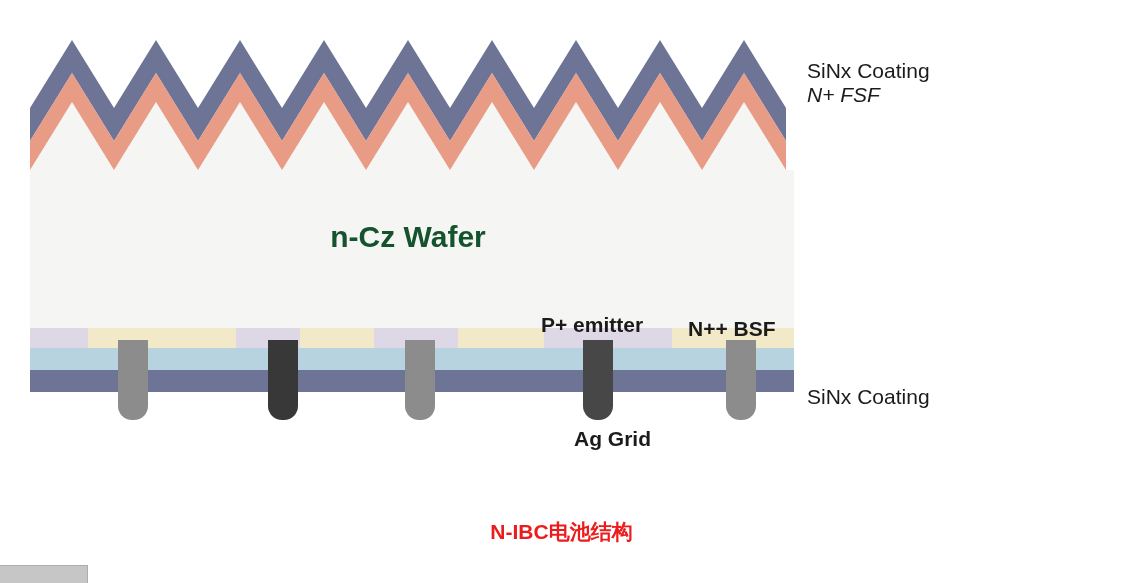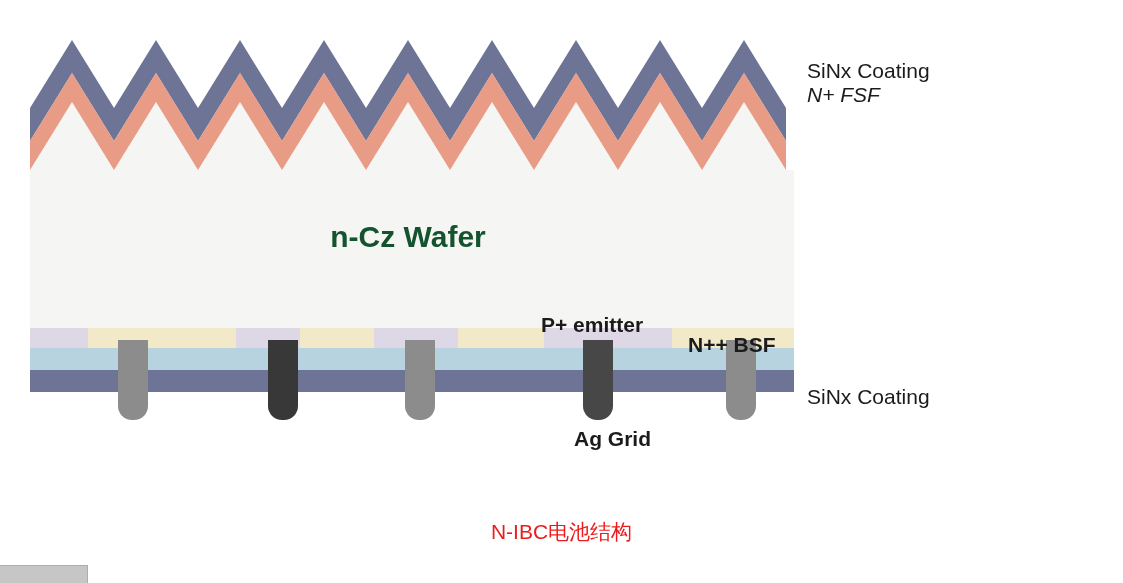--- a/index.html
+++ b/index.html
@@ -44,21 +44,21 @@
     font-weight: 700;
   }
   #caption {
     position: absolute;
     left: 0;
     top: 518px;
     width: 1123px;
     text-align: center;
     color: #ed1c1c;
     font-size: 21px;
-    font-weight: 400;
+    font-weight: 700;
   }
   #corner-bar {
     position: absolute;
     left: 0;
     top: 565px;
     width: 88px;
     height: 18px;
     background: #c6c6c6;
     border-top: 1px solid #adadad;
     border-right: 1px solid #adadad;
@@ -102,21 +102,21 @@
 
   <div class="lbl lbl-right" style="left:807px; top:58px;">SiNx Coating</div>
 
   <div class="lbl lbl-right" style="left:807px; top:82px;font-style:italic;">N+ FSF</div>
 
 
   <div class="lbl lbl-right" style="left:807px; top:384px;">SiNx Coating</div>
 
   <div class="lbl lbl-bottom" style="left:541px; top:312px;">P+ emitter</div>
 
-  <div class="lbl lbl-bottom" style="left:688px; top:332px;">N++ BSF</div>
+  <div class="lbl lbl-bottom" style="left:688px; top:316px;">N++ BSF</div>
 
   <div class="lbl lbl-bottom" style="left:566px; top:426px;margin-left:8px;">Ag Grid</div>
 
   <div id="caption">N-IBC电池结构</div>
 
   <div id="corner-bar"></div>
 
 </div>
 
 </body></html>

